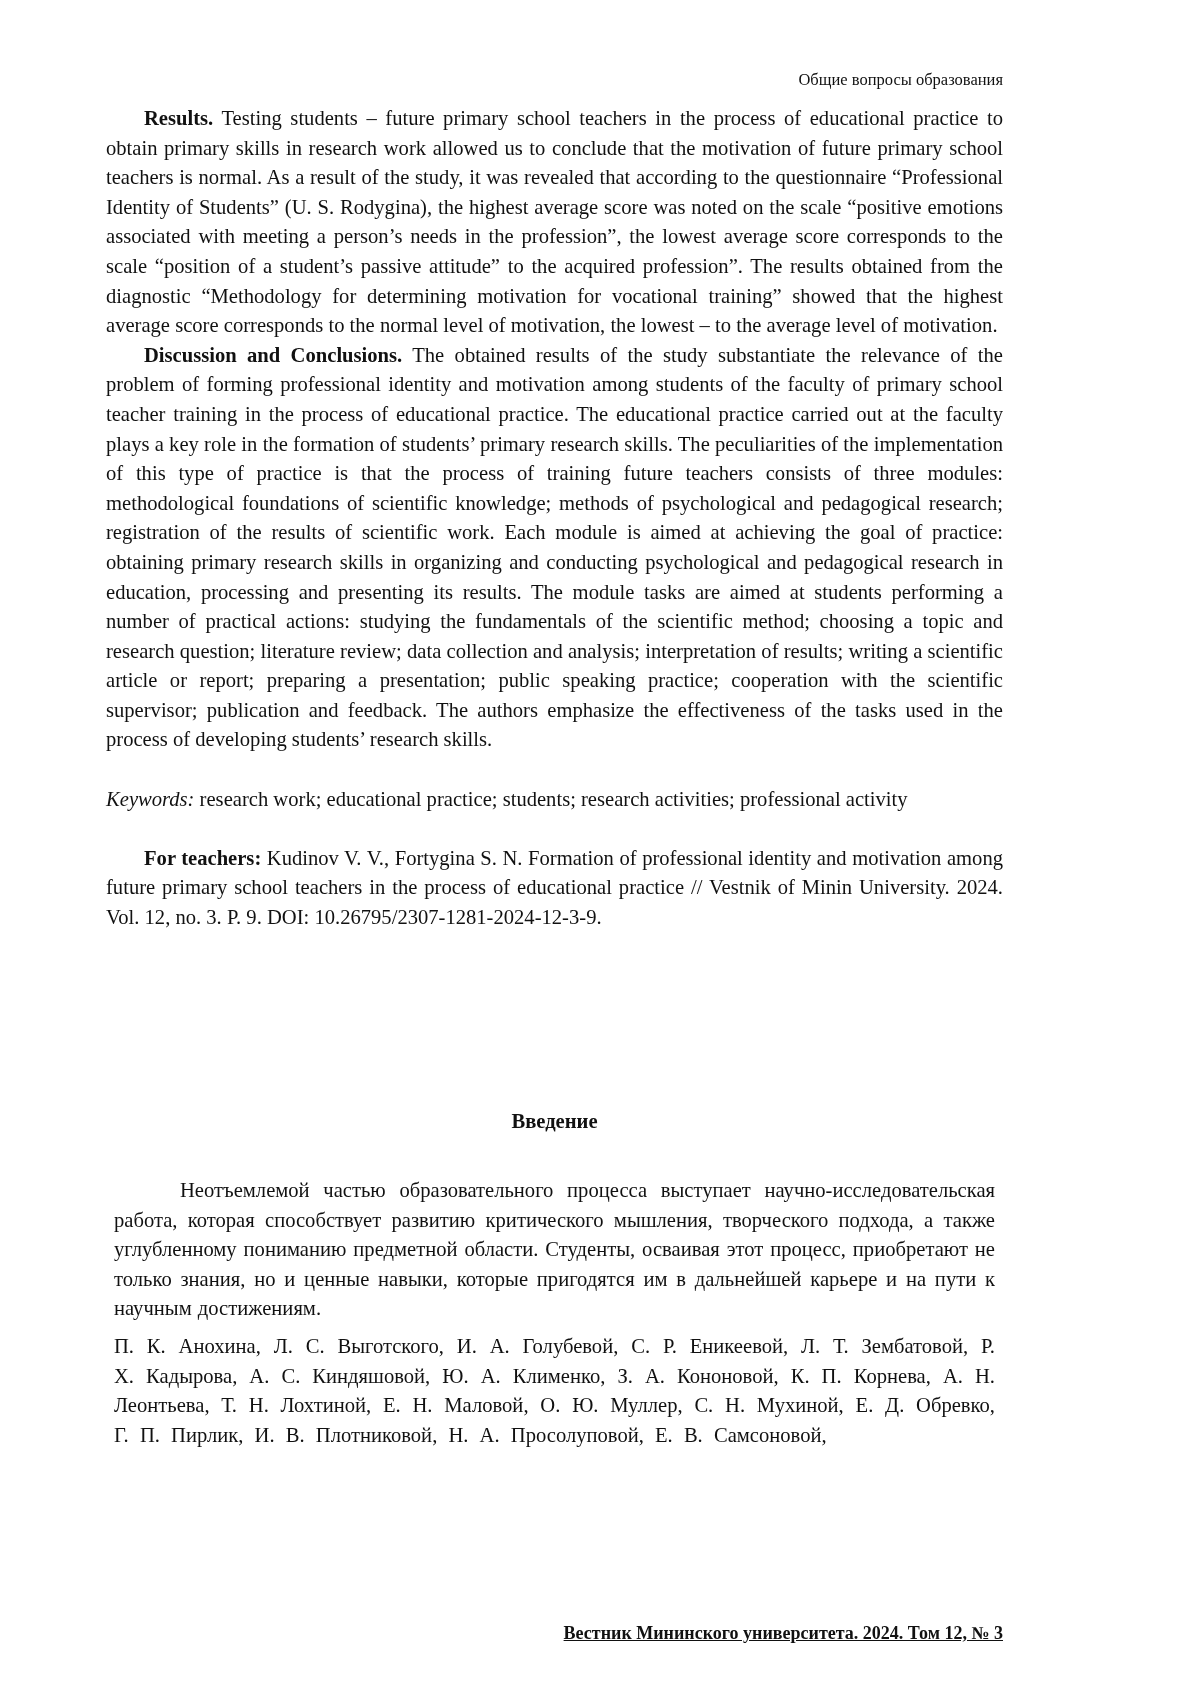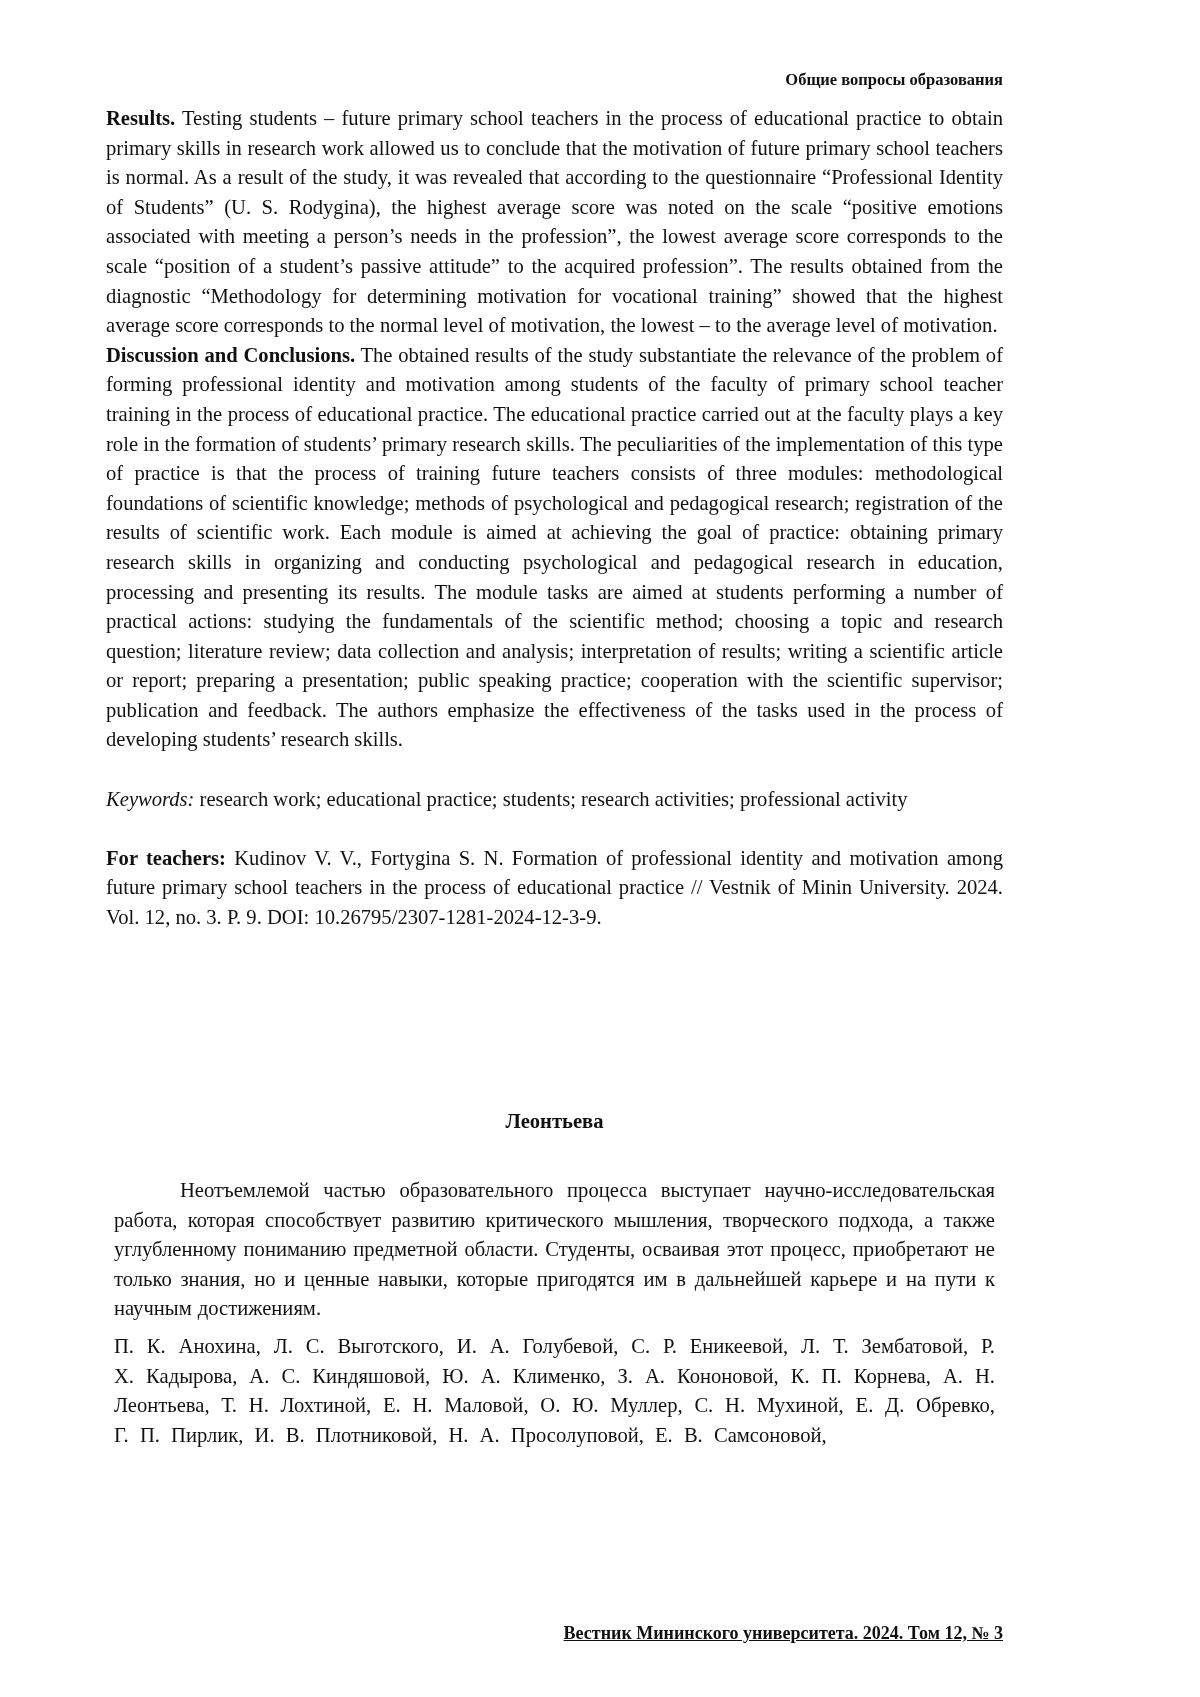--- a/index.html
+++ b/index.html
@@ -13,38 +13,39 @@
       position: relative;
       overflow: hidden;
       font-family: "Liberation Serif", "DejaVu Serif", serif;
       color: #111111;
     }
     .running-header {
       position: absolute;
       right: 197px;
       top: 70px;
       font-size: 16.5px;
-      font-weight: bold;
+      font-weight: normal;
       text-align: right;
       white-space: nowrap;
     }
     .body-text {
       position: absolute;
       left: 106px;
       top: 104px;
       width: 897px;
       font-size: 20.6px;
       line-height: 29.6px;
       text-align: justify;
     }
     .body-text p {
       margin: 0;
     }
     .lead {
       font-weight: bold;
+      margin-left: 38px;
     }
     .italic-lead {
       font-style: italic;
     }
     .gap {
       height: 29.6px;
     }
     .section-title {
       position: absolute;
       left: 106px;
@@ -90,20 +91,20 @@
 
 <div class="body-text">
   <p><span class="lead">Results.</span><span> Testing students – future primary school teachers in the process of educational practice to obtain primary skills in research work allowed us to conclude that the motivation of future primary school teachers is normal. As a result of the study, it was revealed that according to the questionnaire “Professional Identity of Students” (U. S. Rodygina), the highest average score was noted on the scale “positive emotions associated with meeting a person’s needs in the profession”, the lowest average score corresponds to the scale “position of a student’s passive attitude” to the acquired profession”. The results obtained from the diagnostic “Methodology for determining motivation for vocational training” showed that the highest average score corresponds to the normal level of motivation, the lowest – to the average level of motivation.</span></p>
   <p><span class="lead">Discussion and Conclusions.</span><span> The obtained results of the study substantiate the relevance of the problem of forming professional identity and motivation among students of the faculty of primary school teacher training in the process of educational practice. The educational practice carried out at the faculty plays a key role in the formation of students’ primary research skills. The peculiarities of the implementation of this type of practice is that the process of training future teachers consists of three modules: methodological foundations of scientific knowledge; methods of psychological and pedagogical research; registration of the results of scientific work. Each module is aimed at achieving the goal of practice: obtaining primary research skills in organizing and conducting psychological and pedagogical research in education, processing and presenting its results. The module tasks are aimed at students performing a number of practical actions: studying the fundamentals of the scientific method; choosing a topic and research question; literature review; data collection and analysis; interpretation of results; writing a scientific article or report; preparing a presentation; public speaking practice; cooperation with the scientific supervisor; publication and feedback. The authors emphasize the effectiveness of the tasks used in the process of developing students’ research skills.</span></p>
   <div class="gap"></div>
   <p><span class="italic-lead">Keywords:</span><span> research work; educational practice; students; research activities; professional activity</span></p>
   <div class="gap"></div>
   <p><span class="lead">For teachers:</span><span> Kudinov V. V., Fortygina S. N. Formation of professional identity and motivation among future primary school teachers in the process of educational practice // Vestnik of Minin University. 2024. Vol. 12, no. 3. P. 9. DOI: 10.26795/2307-1281-2024-12-3-9.</span></p>
 </div>
 
-<div class="section-title">Леонтьева</div>
+<div class="section-title">Введение</div>
 
 <div class="intro-text">
   <p>Неотъемлемой частью образовательного процесса выступает научно-исследовательская работа, которая способствует развитию критического мышления, творческого подхода, а также углубленному пониманию предметной области. Студенты, осваивая этот процесс, приобретают не только знания, но и ценные навыки, которые пригодятся им в дальнейшей карьере и на пути к научным достижениям.</p>
   <p class="names">П. К. Анохина, Л. С. Выготского, И. А. Голубевой, С. Р. Еникеевой, Л. Т. Зембатовой, Р. Х. Кадырова, А. С. Киндяшовой, Ю. А. Клименко, З. А. Кононовой, К. П. Корнева, А. Н. Леонтьева, Т. Н. Лохтиной, Е. Н. Маловой, О. Ю. Муллер, С. Н. Мухиной, Е. Д. Обревко, Г. П. Пирлик, И. В. Плотниковой, Н. А. Просолуповой, Е. В. Самсоновой,</p>
 </div>
 
 <div class="running-footer">Вестник Мининского университета. 2024. Том 12, № 3</div>
 
 </body></html>

